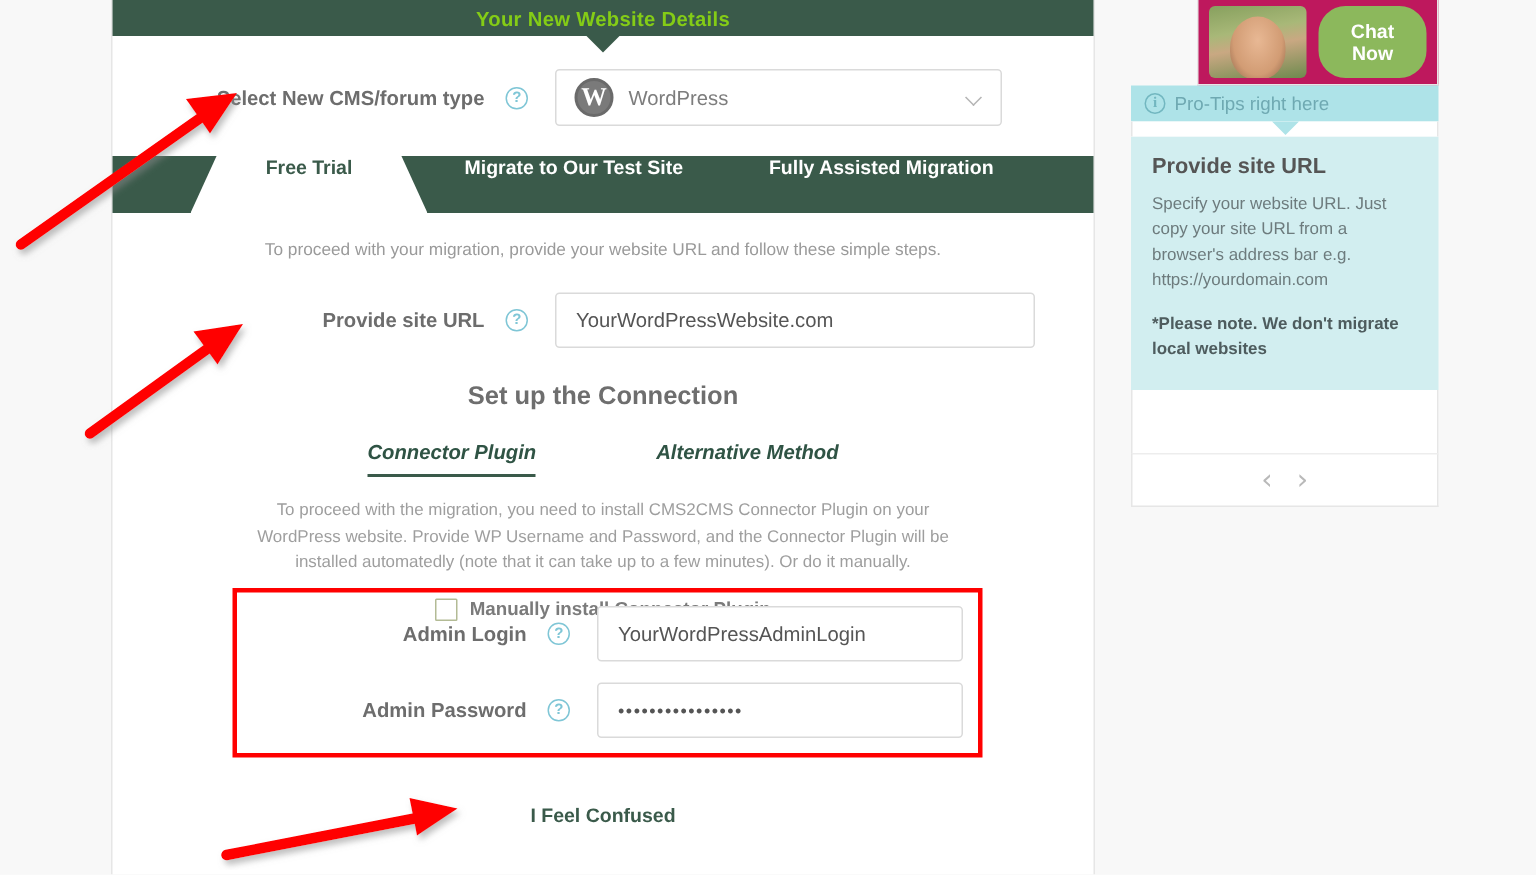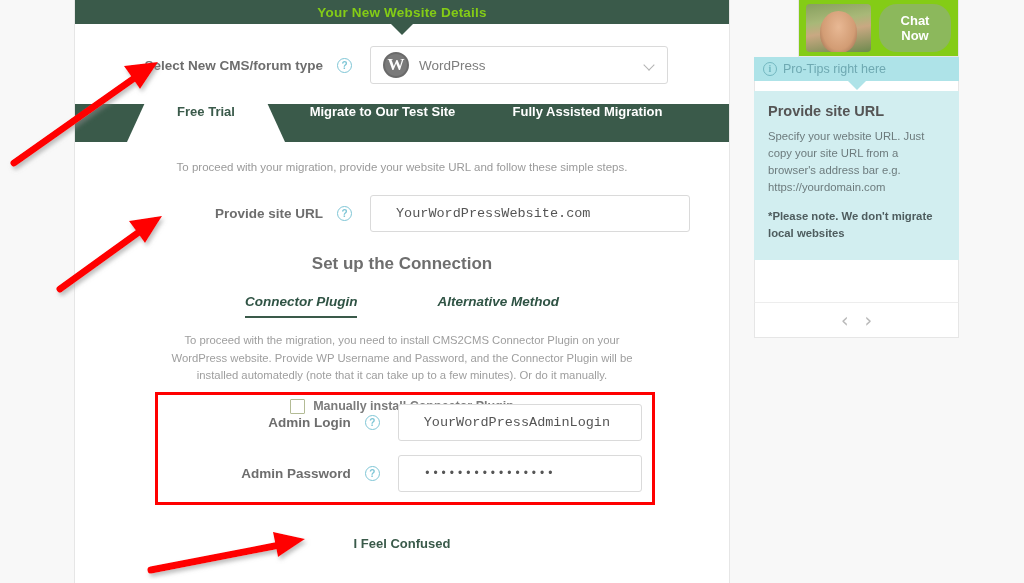--- a/index.html
+++ b/index.html
@@ -84,22 +84,22 @@
 
   
   .intro {
     text-align: center; font-size: 11.5px; color: #9a9a9a;
     margin-top: 19px;
   }
   .url-row { display: flex; align-items: center; margin-top: 22px; padding: 0 22px; }
   .url-label { width: 255px; }
   .text-input {
     height: 37px; border: 1px solid #dadada; border-radius: 3px;
-    background: #fff; display: flex; align-items: center; padding: 0 25px;
-    font-size: 13.5px; color: #555; margin-left: 18px; font-family: Liberation Mono, monospace;
+    background: #fff; display: flex; align-items: center; padding: 0 13px;
+    font-size: 13.5px; color: #555; margin-left: 18px;
   }
   .url-input { width: 320px; }
 
   .section-title {
     text-align: center; font-size: 17px; color: #6e6e6e;
     margin-top: 22px; font-weight: bold;
   }
 
   
   .subtabs { display: flex; justify-content: center; gap: 80px; margin-top: 20px; font-style: italic; }
@@ -140,21 +140,21 @@
   .primary-btn {
     display: inline-block; background: #8cb85c; color: #ffffff;
     font-size: 13px; font-weight: bold; padding: 11px 30px;
     border-radius: 20px; border: none; cursor: pointer;
   }
   .confused { margin-top: 16px; font-size: 13px; font-weight: bold; color: #3a5a4a; }
 
   
   .sidebar { position: absolute; left: 754px; top: 0; width: 205px; }
   .chat-card {
-    background: #84cc16; border: 1px solid #e6e6e6; border-top: none;
+    background: #be185d; border: 1px solid #e6e6e6; border-top: none;
     height: 57px; display: flex; align-items: center; gap: 8px; padding: 16px 7px;
     overflow: hidden;
     margin-left: 44px;
   }
   .avatar {
     width: 65px; height: 48px; border-radius: 4px; flex: none;
     background: linear-gradient(170deg, #87a05e 0%, #a8b878 35%, #c9a882 55%, #6d8a4e 100%);
     position: relative; overflow: hidden;
   }
   .avatar::after {

